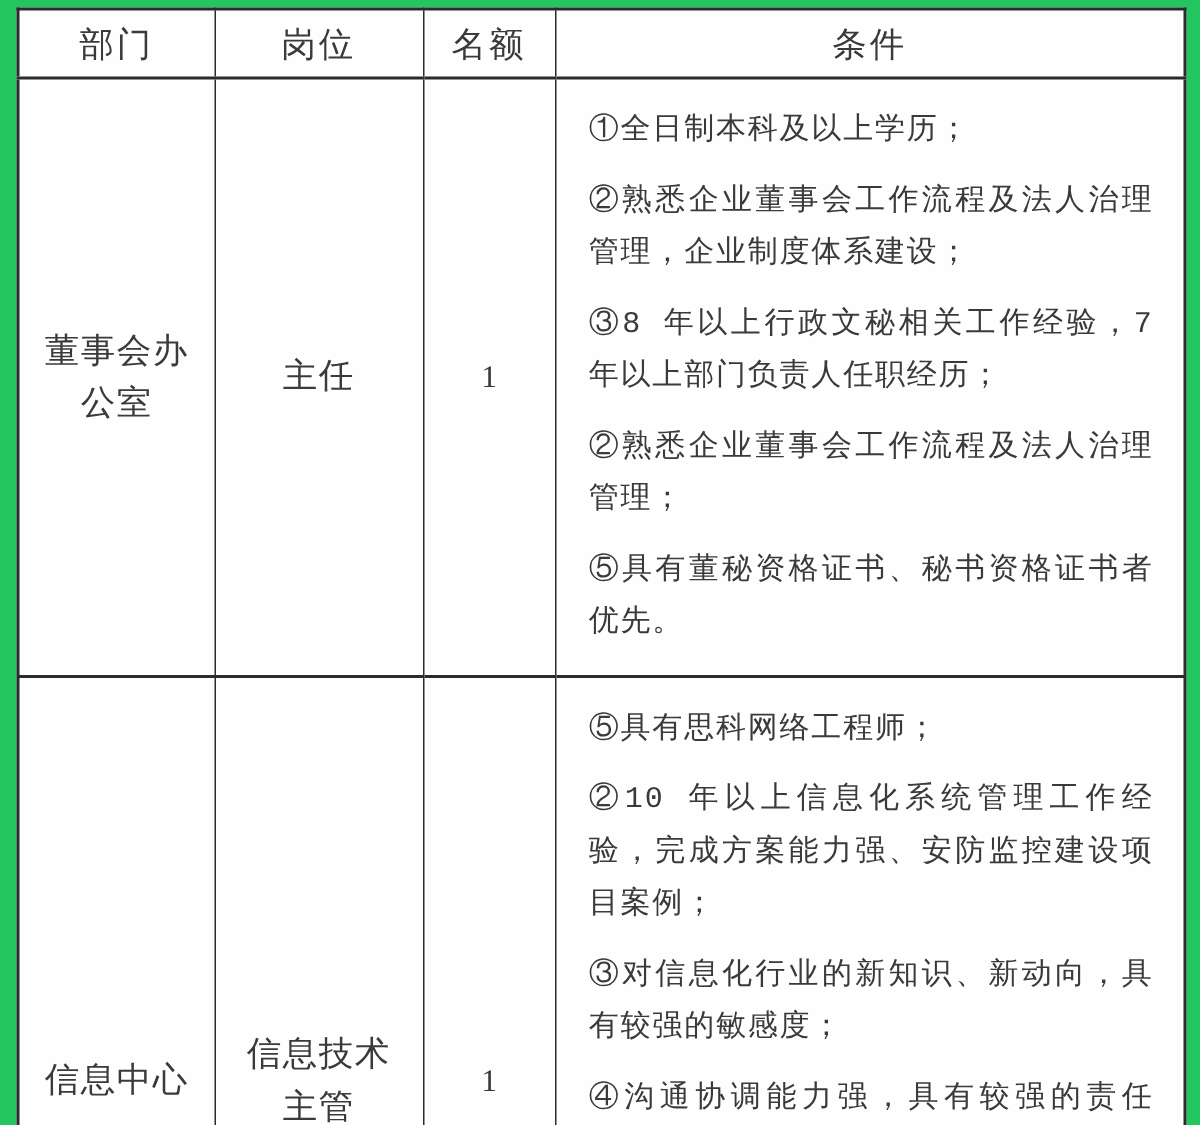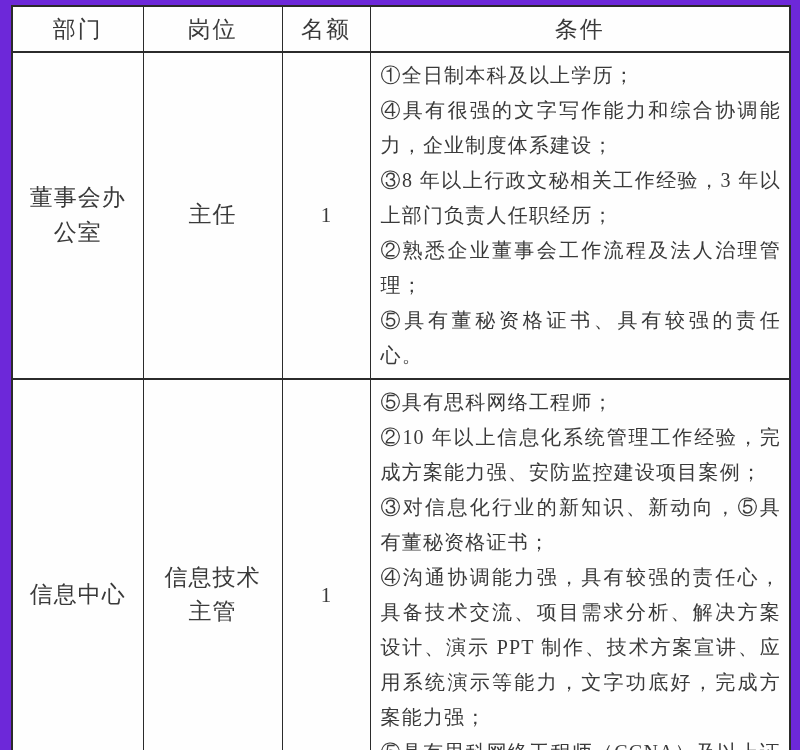--- a/index.html
+++ b/index.html
@@ -7,21 +7,21 @@
     padding: 0;
     background: #ffffff;
     width: 800px;
     height: 750px;
     overflow: hidden;
     font-family: "Liberation Serif", "DejaVu Serif", serif;
   }
   .page {
     width: 800px;
     height: 750px;
-    background: #6d28d9;
+    background: #22c55e;
     box-sizing: border-box;
     padding: 5px 10px 4px 11px;
   }
   table.recruit {
     border-collapse: collapse;
     table-layout: fixed;
     width: 778px;
     color: #3a3a3a;
     background: #fefefe;
     border: 2px solid #2b2b2b;
@@ -64,24 +64,25 @@
     font-size: 21px;
     padding: 0 6px;
   }
   td.cell-conditions {
     vertical-align: top;
     padding: 5px 8px 5px 10px;
     font-size: 20px;
     letter-spacing: 1.2px;
   }
   td.cell-conditions p {
-    margin: 0;
+    margin: 12px;
     line-height: 35px;
     text-align: justify;
     word-break: break-all;
+    font-family: Liberation Mono, monospace;
   }
 </style>
 </head>
 <body>
 
 <div class="page">
   <table class="recruit">
     <colgroup>
       <col class="c-dept">
       <col class="c-pos">
@@ -96,33 +97,33 @@
         <th>条件</th>
       </tr>
     </thead>
     <tbody>
       <tr class="row-1">
         <td class="cell-center">董事会办公室</td>
         <td class="cell-center">主任</td>
         <td class="cell-quota">1</td>
         <td class="cell-conditions">
           <p>①全日制本科及以上学历；</p>
-          <p>④具有很强的文字写作能力和综合协调能力，企业制度体系建设；</p>
-          <p>③8 年以上行政文秘相关工作经验，3 年以上部门负责人任职经历；</p>
+          <p>②熟悉企业董事会工作流程及法人治理管理，企业制度体系建设；</p>
+          <p>③8 年以上行政文秘相关工作经验，7 年以上部门负责人任职经历；</p>
           <p>②熟悉企业董事会工作流程及法人治理管理；</p>
-          <p>⑤具有董秘资格证书、具有较强的责任心。</p>
+          <p>⑤具有董秘资格证书、秘书资格证书者优先。</p>
         </td>
       </tr>
       <tr class="row-2">
         <td class="cell-center">信息中心</td>
         <td class="cell-center">信息技术主管</td>
         <td class="cell-quota">1</td>
         <td class="cell-conditions">
           <p>⑤具有思科网络工程师；</p>
           <p>②10 年以上信息化系统管理工作经验，完成方案能力强、安防监控建设项目案例；</p>
-          <p>③对信息化行业的新知识、新动向，⑤具有董秘资格证书；</p>
+          <p>③对信息化行业的新知识、新动向，具有较强的敏感度；</p>
           <p>④沟通协调能力强，具有较强的责任心，具备技术交流、项目需求分析、解决方案设计、演示 PPT 制作、技术方案宣讲、应用系统演示等能力，文字功底好，完成方案能力强；</p>
           <p>⑤具有思科网络工程师（CCNA）及以上证书者优先。</p>
         </td>
       </tr>
     </tbody>
   </table>
 </div>
 
 </body></html>

